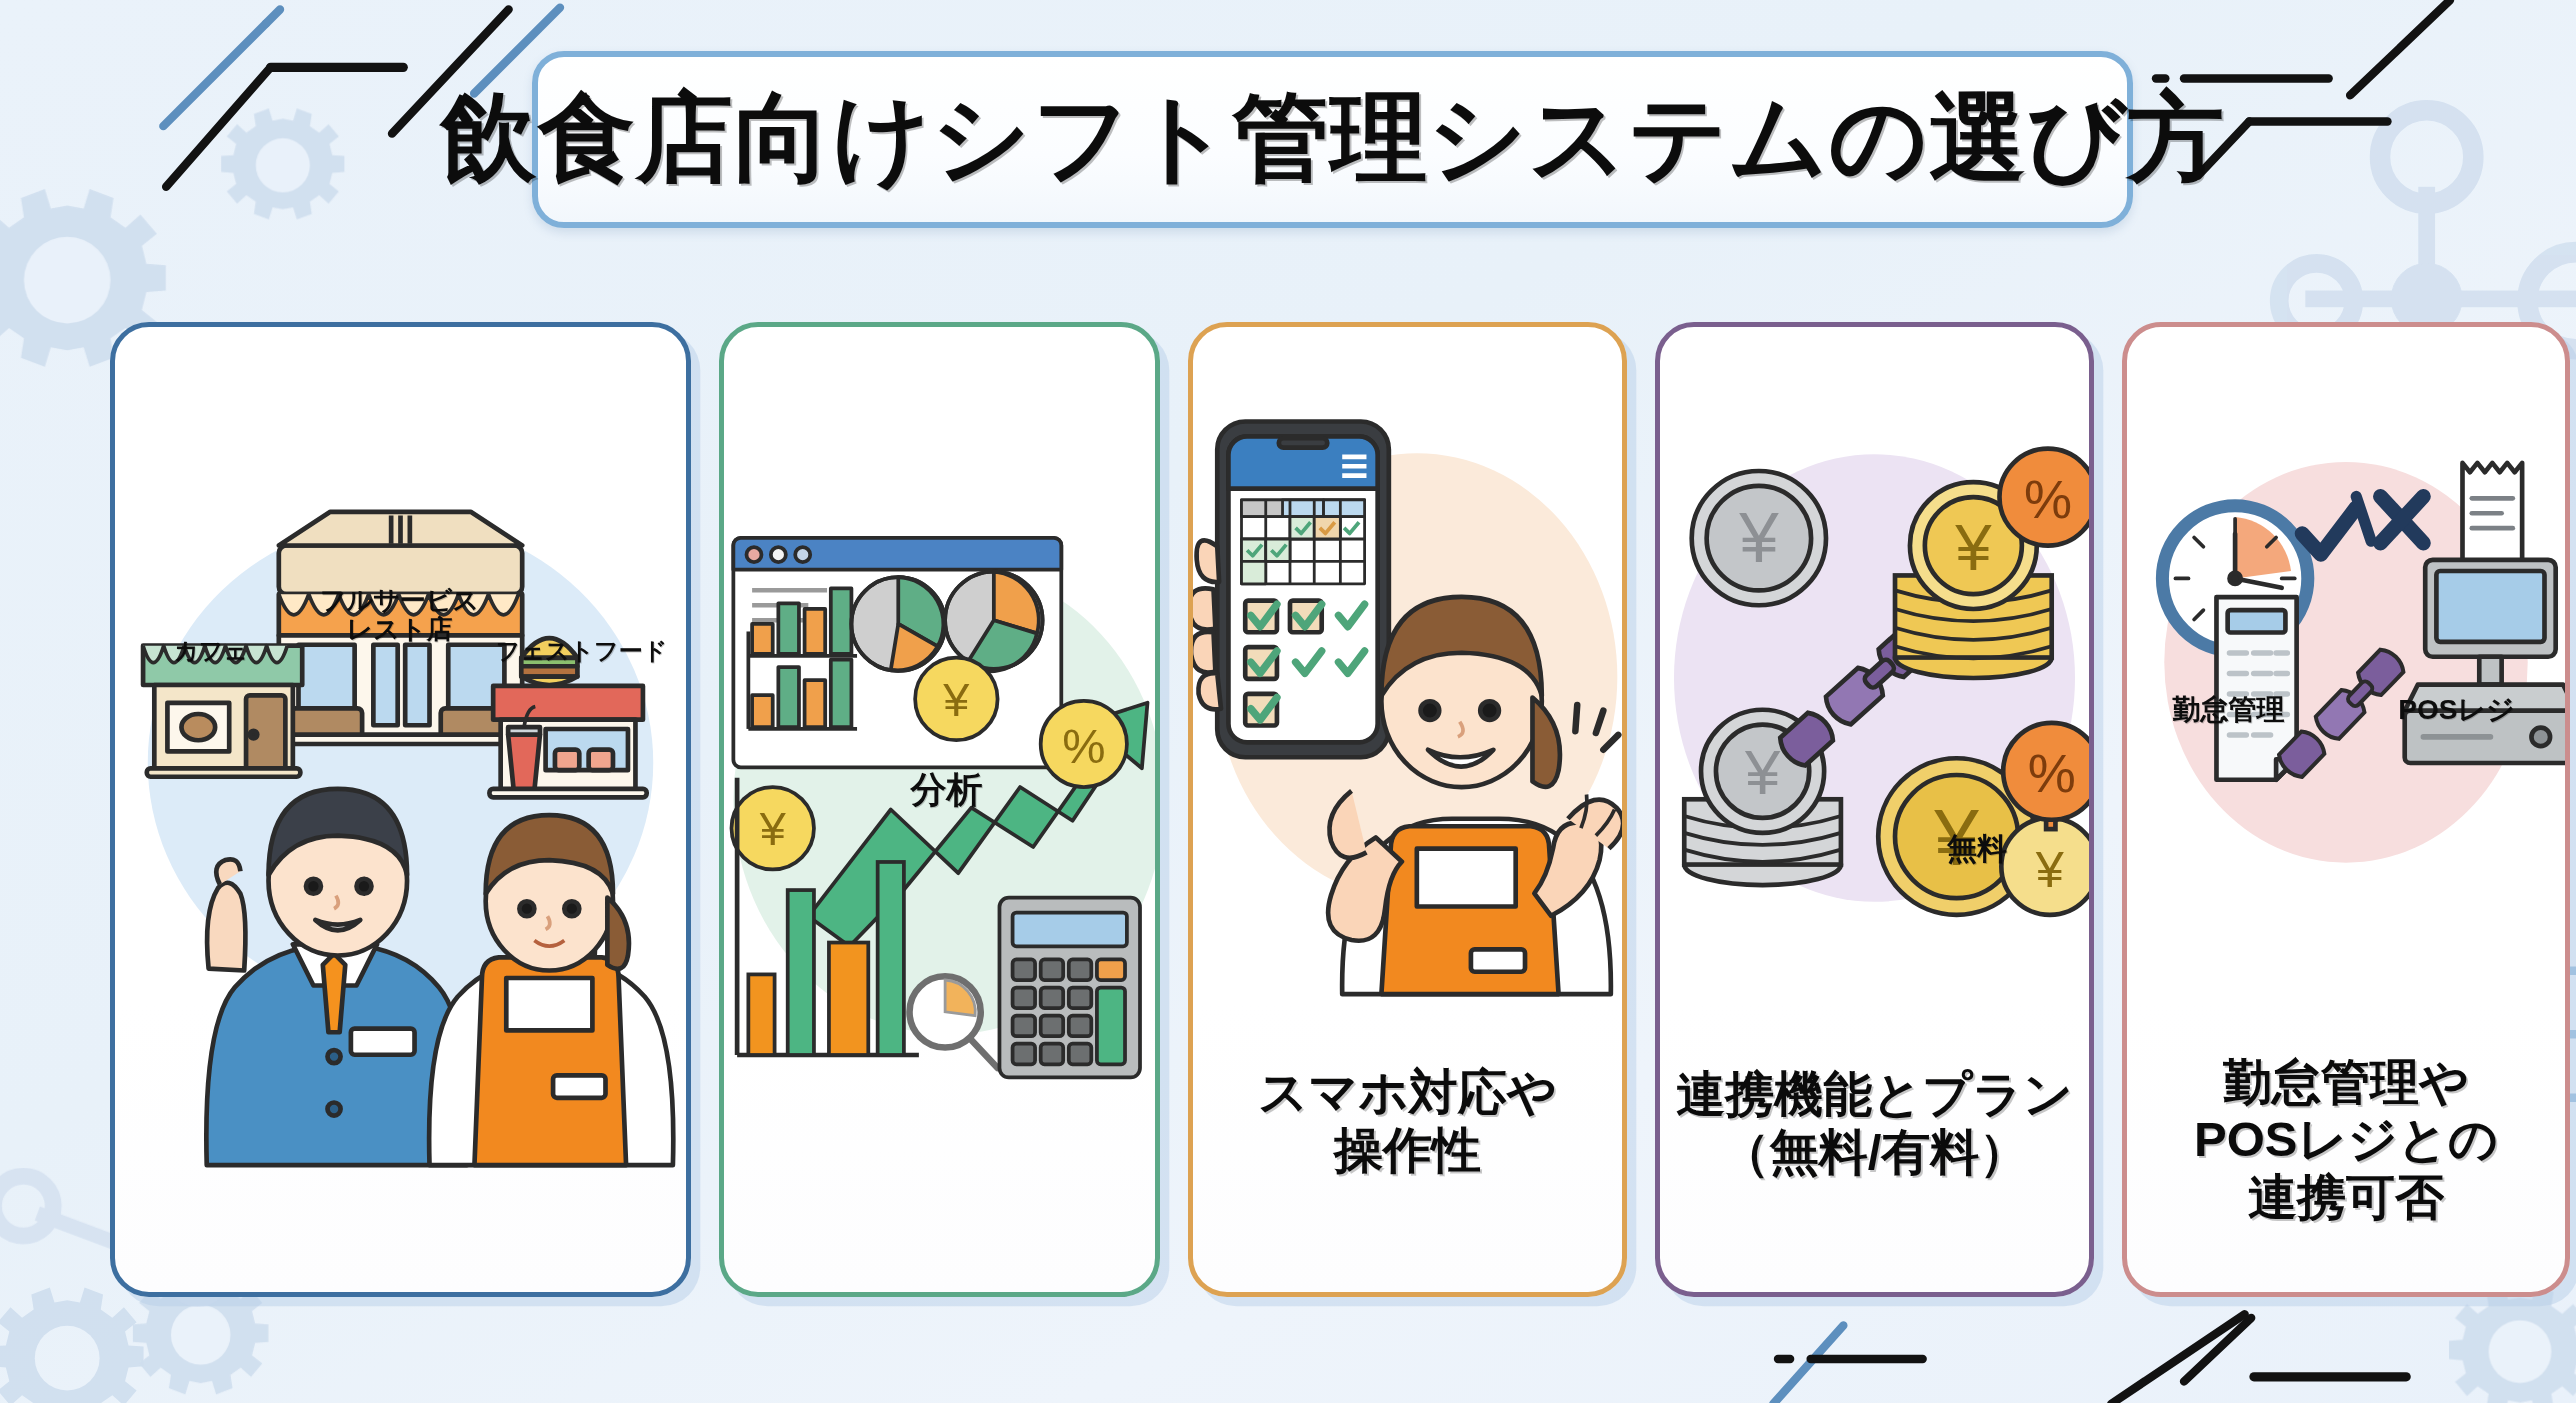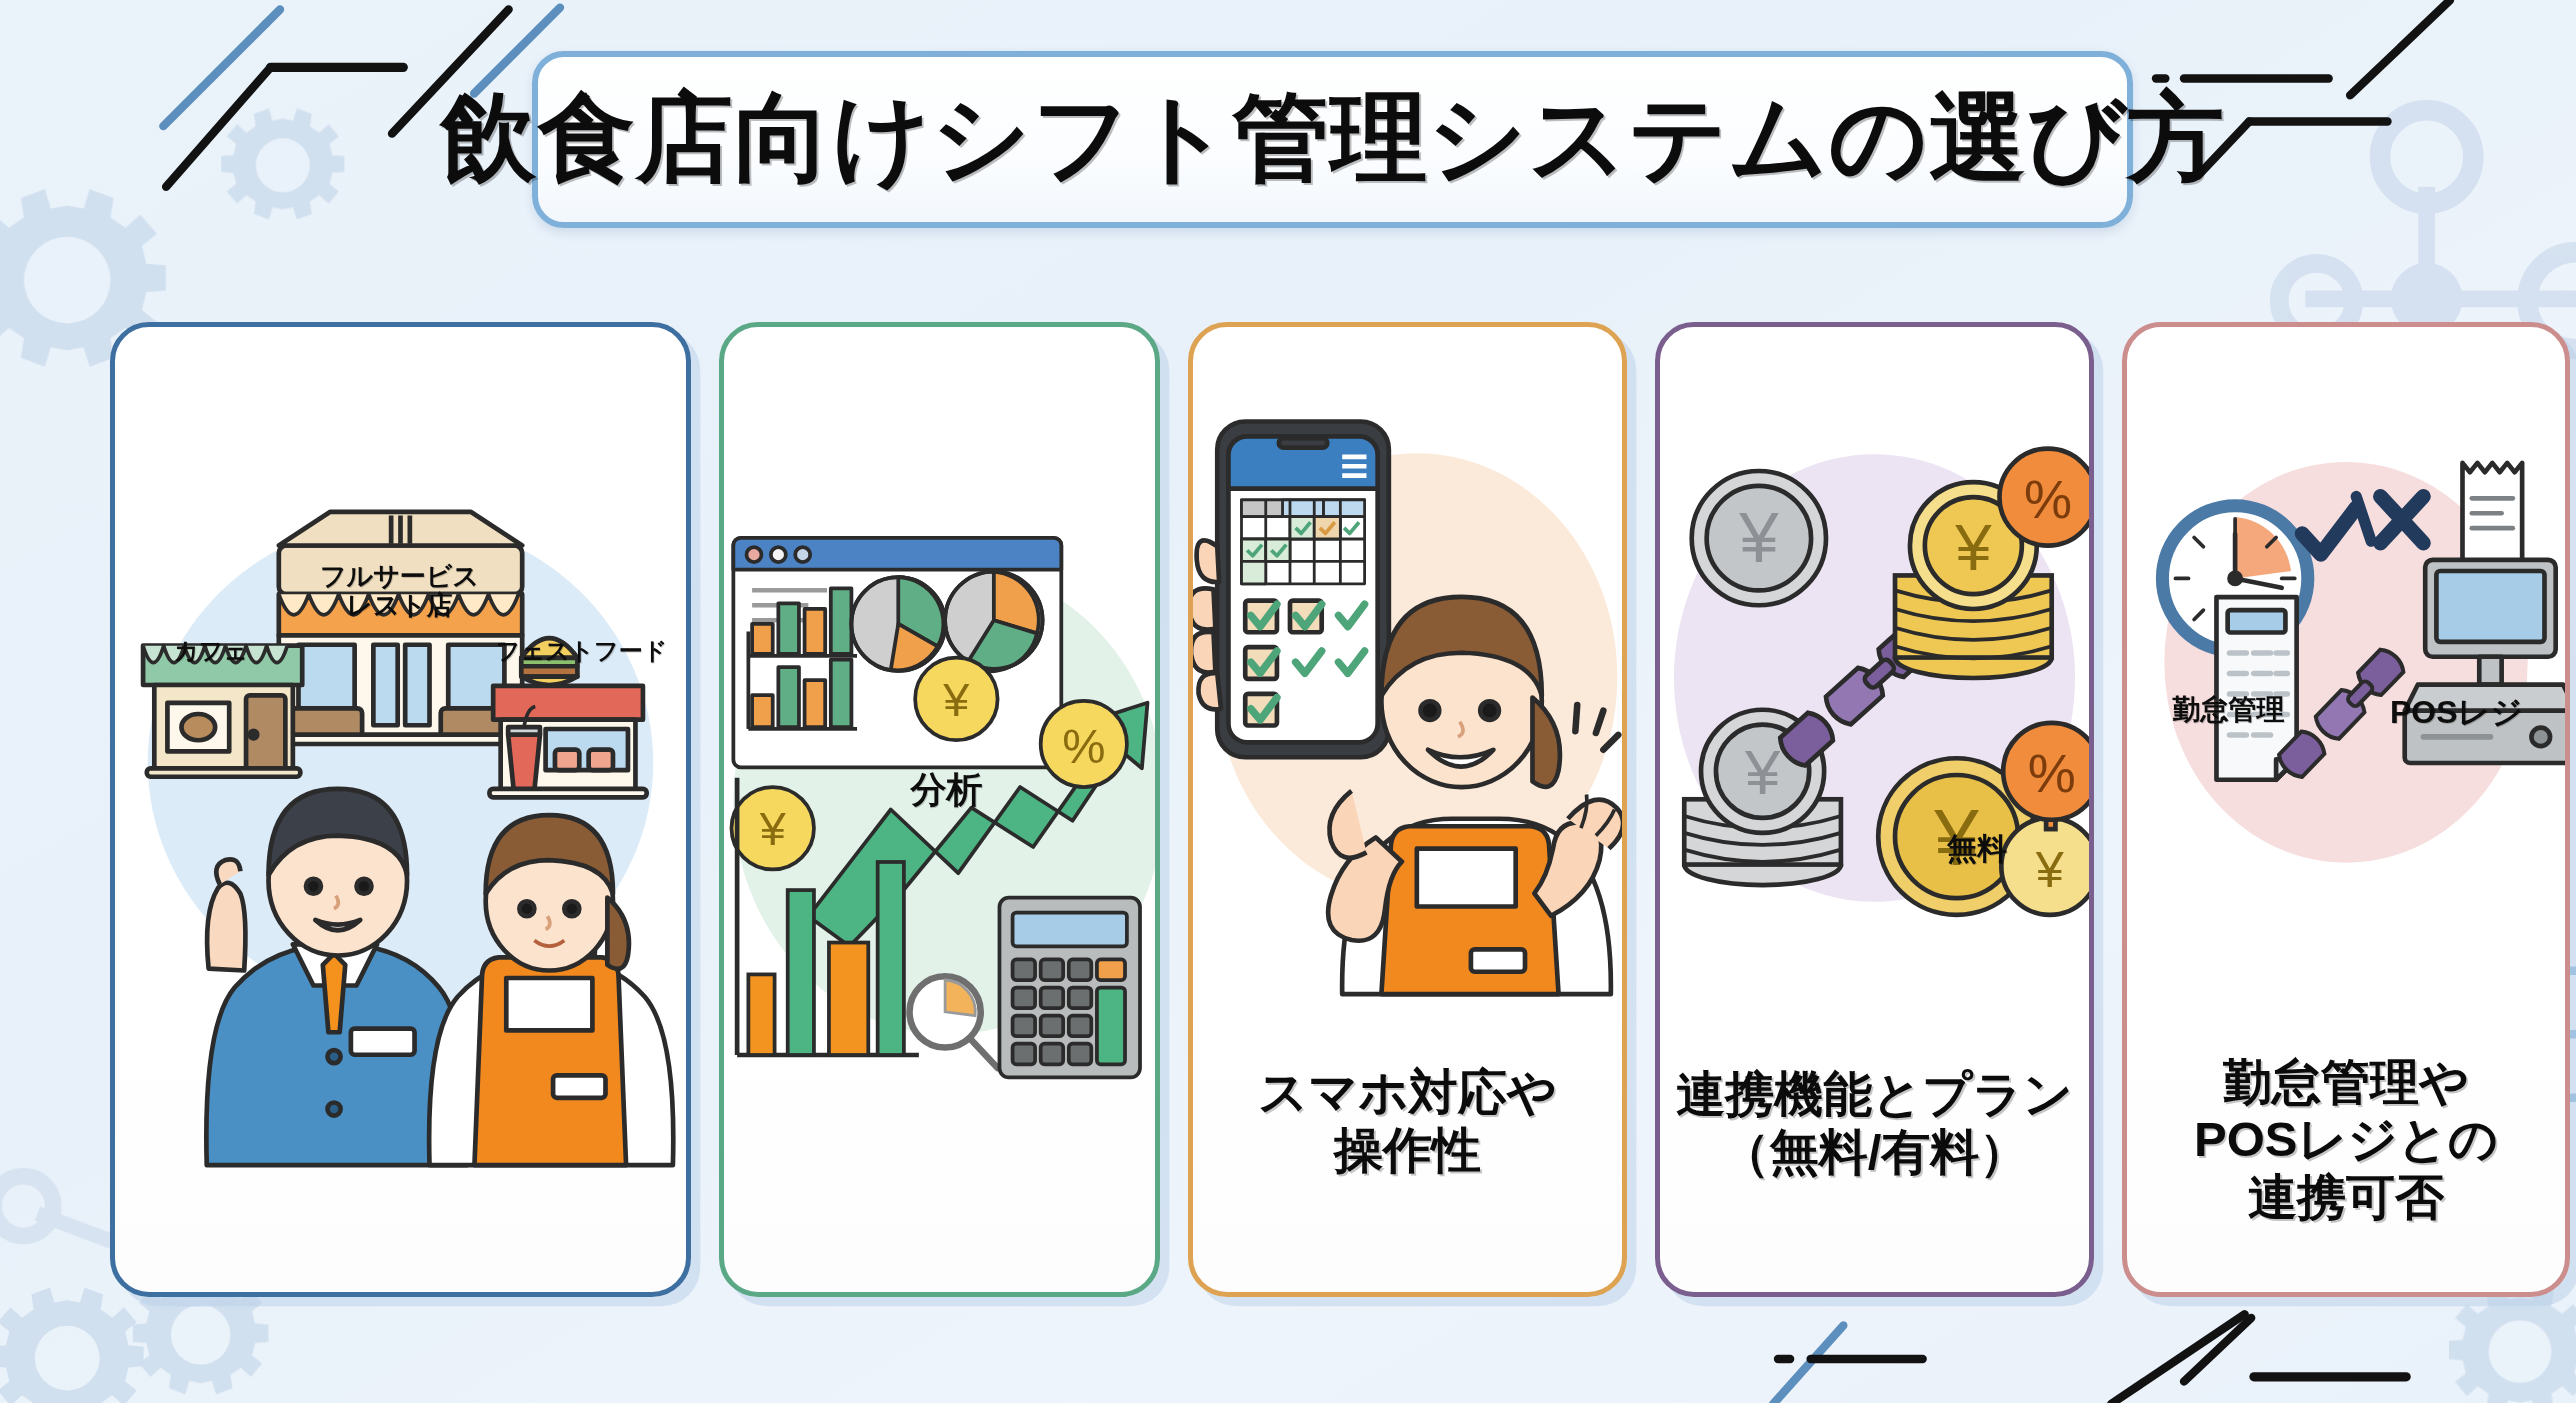--- a/index.html
+++ b/index.html
@@ -271,21 +271,21 @@
           <ellipse cx="464" cy="478" rx="68" ry="74" fill="#fce3cd"></ellipse>
           <path d="M396 470 q0 -84 68 -84 q68 0 68 84 q-10 -34 -68 -36 q-46 0 -68 36 z" fill="#8a5c36"></path>
           <path d="M526 474 q28 24 22 62 q-4 22 -22 10 z" fill="#8a5c36"></path>
           <circle cx="440" cy="486" r="8" fill="#1a1a1a"></circle>
           <circle cx="488" cy="486" r="8" fill="#1a1a1a"></circle>
           <path d="M448 520 q16 12 32 0" fill="none" stroke="#b5613e" stroke-width="4"></path>
           <path d="M462 494 q6 10 -2 14" fill="none" stroke="#d9a07c" stroke-width="4"></path>
         </g>
       </svg>
       <div class="art-label" style="left:26px; top:308px; width:140px;">カフェ</div>
-      <div class="art-label two-line" style="left:168px; top:235px; width:233px; font-size:26px;">フルサービス
+      <div class="art-label two-line" style="left:168px; top:259px; width:233px; font-size:26px;">フルサービス
 レスト店</div>
       <div class="art-label" style="left:373px; top:308px; width:187px;">フェストフード</div>
     </div>
   </div>
 
   <div class="card c2">
     <div class="card-art">
       <svg viewBox="0 0 460 620" preserveAspectRatio="xMidYMid meet">
         <ellipse cx="240" cy="300" rx="230" ry="250" fill="#e2f2e9"></ellipse>
 
@@ -629,21 +629,21 @@
           <rect x="320" y="140" width="140" height="104" rx="8" fill="#bec2c4"></rect>
           <rect x="332" y="152" width="116" height="76" rx="4" fill="#a6cce8"></rect>
           <rect x="378" y="244" width="24" height="30" fill="#bec2c4"></rect>
           <path d="M312 274 h156 l14 28 h-184 z" fill="#c9cdcf"></path>
           <rect x="298" y="302" width="184" height="56" rx="6" fill="#bec2c4"></rect>
           <line x1="318" y1="330" x2="390" y2="330" stroke="#8d9295" stroke-width="6" stroke-linecap="round"></line>
           <circle cx="444" cy="330" r="10" fill="#8d9295"></circle>
         </g>
       </svg>
       <div class="art-label" style="left:13px; top:364px; width:177px; font-size:28px;">勤怠管理</div>
-      <div class="art-label" style="left:241px; top:364px; width:177px; font-size:32px;">POSレジ</div>
+      <div class="art-label" style="left:241px; top:364px; width:177px; font-size:28px;">POSレジ</div>
     </div>
     <div class="card-caption">勤怠管理や
 POSレジとの
 連携可否</div>
   </div>
 
 </div>
 
 
 </body></html>

